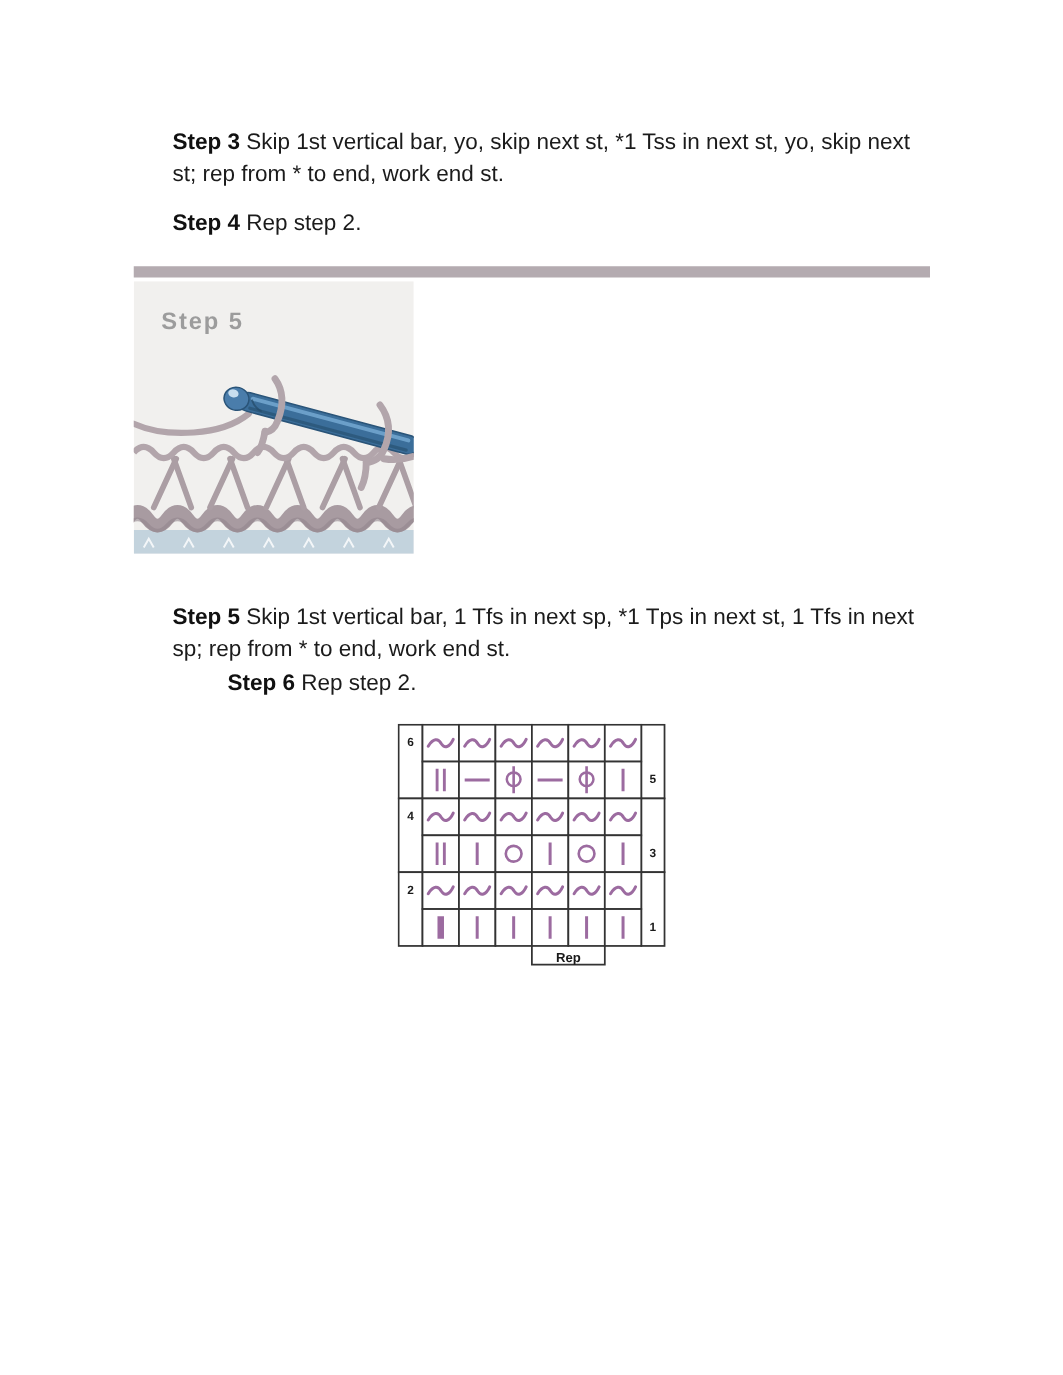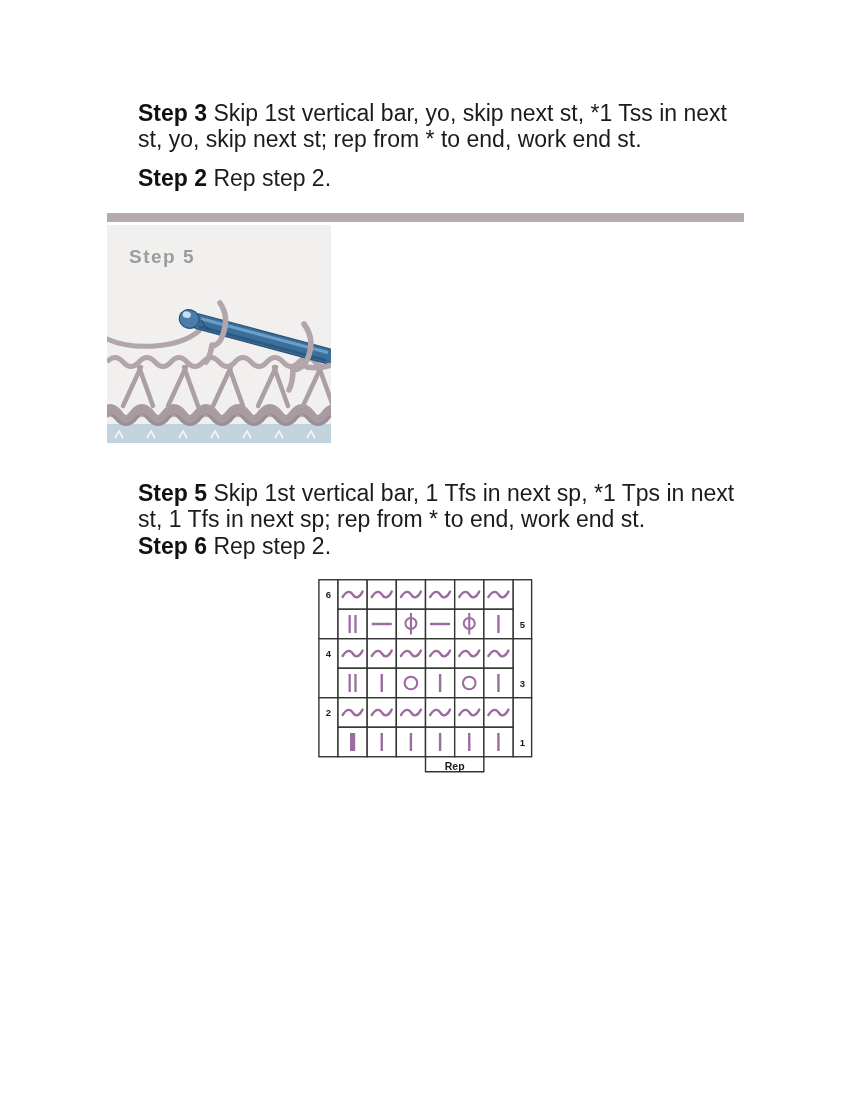--- a/index.html
+++ b/index.html
@@ -2,43 +2,43 @@
 <html><head>
 <meta charset="utf-8">
 <style>
   html,body{margin:0;padding:0;}
   body{
     width:850px;height:1100px;background:#ffffff;position:relative;
     font-family:"Liberation Sans", sans-serif;overflow:hidden;
   }
   .step{
     position:absolute;left:138px;width:606px;margin:0;
-    font-size:23px;line-height:26px;color:#1b1b1b;
+    font-size:18px;line-height:26px;color:#1b1b1b;
   }
   .step strong{font-weight:bold;color:#111;}
   #step3{top:100px;}
   #step4{top:165px;}
   #step5{top:480px;}
-  #step6{top:533px;}
+  #step6{top:533px;margin-left:44px;}
   .divider{
     position:absolute;left:107px;top:213px;width:637px;height:9px;
   }
   .photo-wrap{position:absolute;left:107px;top:225px;width:224px;height:218px;}
   .chart-wrap{position:absolute;left:318px;top:579px;width:215px;height:197px;}
 </style>
 </head>
 <body>
 
 <p class="step" id="step3">
   <strong>Step 3</strong>
   <span>Skip 1st vertical bar, yo, skip next st, *1 Tss in next st, yo, skip next st; rep from * to end, work end st.</span>
 </p>
 
 <p class="step" id="step4">
-  <strong>Step 2</strong>
+  <strong>Step 4</strong>
   <span>Rep step 2.</span>
 </p>
 
 <div class="divider" id="divider-bar" style="background: rgb(180, 171, 176);"></div>
 
 <div class="photo-wrap">
   <svg width="224" height="218" viewBox="0 0 224 218" xmlns="http://www.w3.org/2000/svg">
     <rect id="photo-bg" x="0" y="0" width="224" height="218" fill="#f1f0ee"></rect>
 
     <rect id="photo-fabric" x="0" y="199" width="224" height="19" fill="#c3d3dd"></rect>

